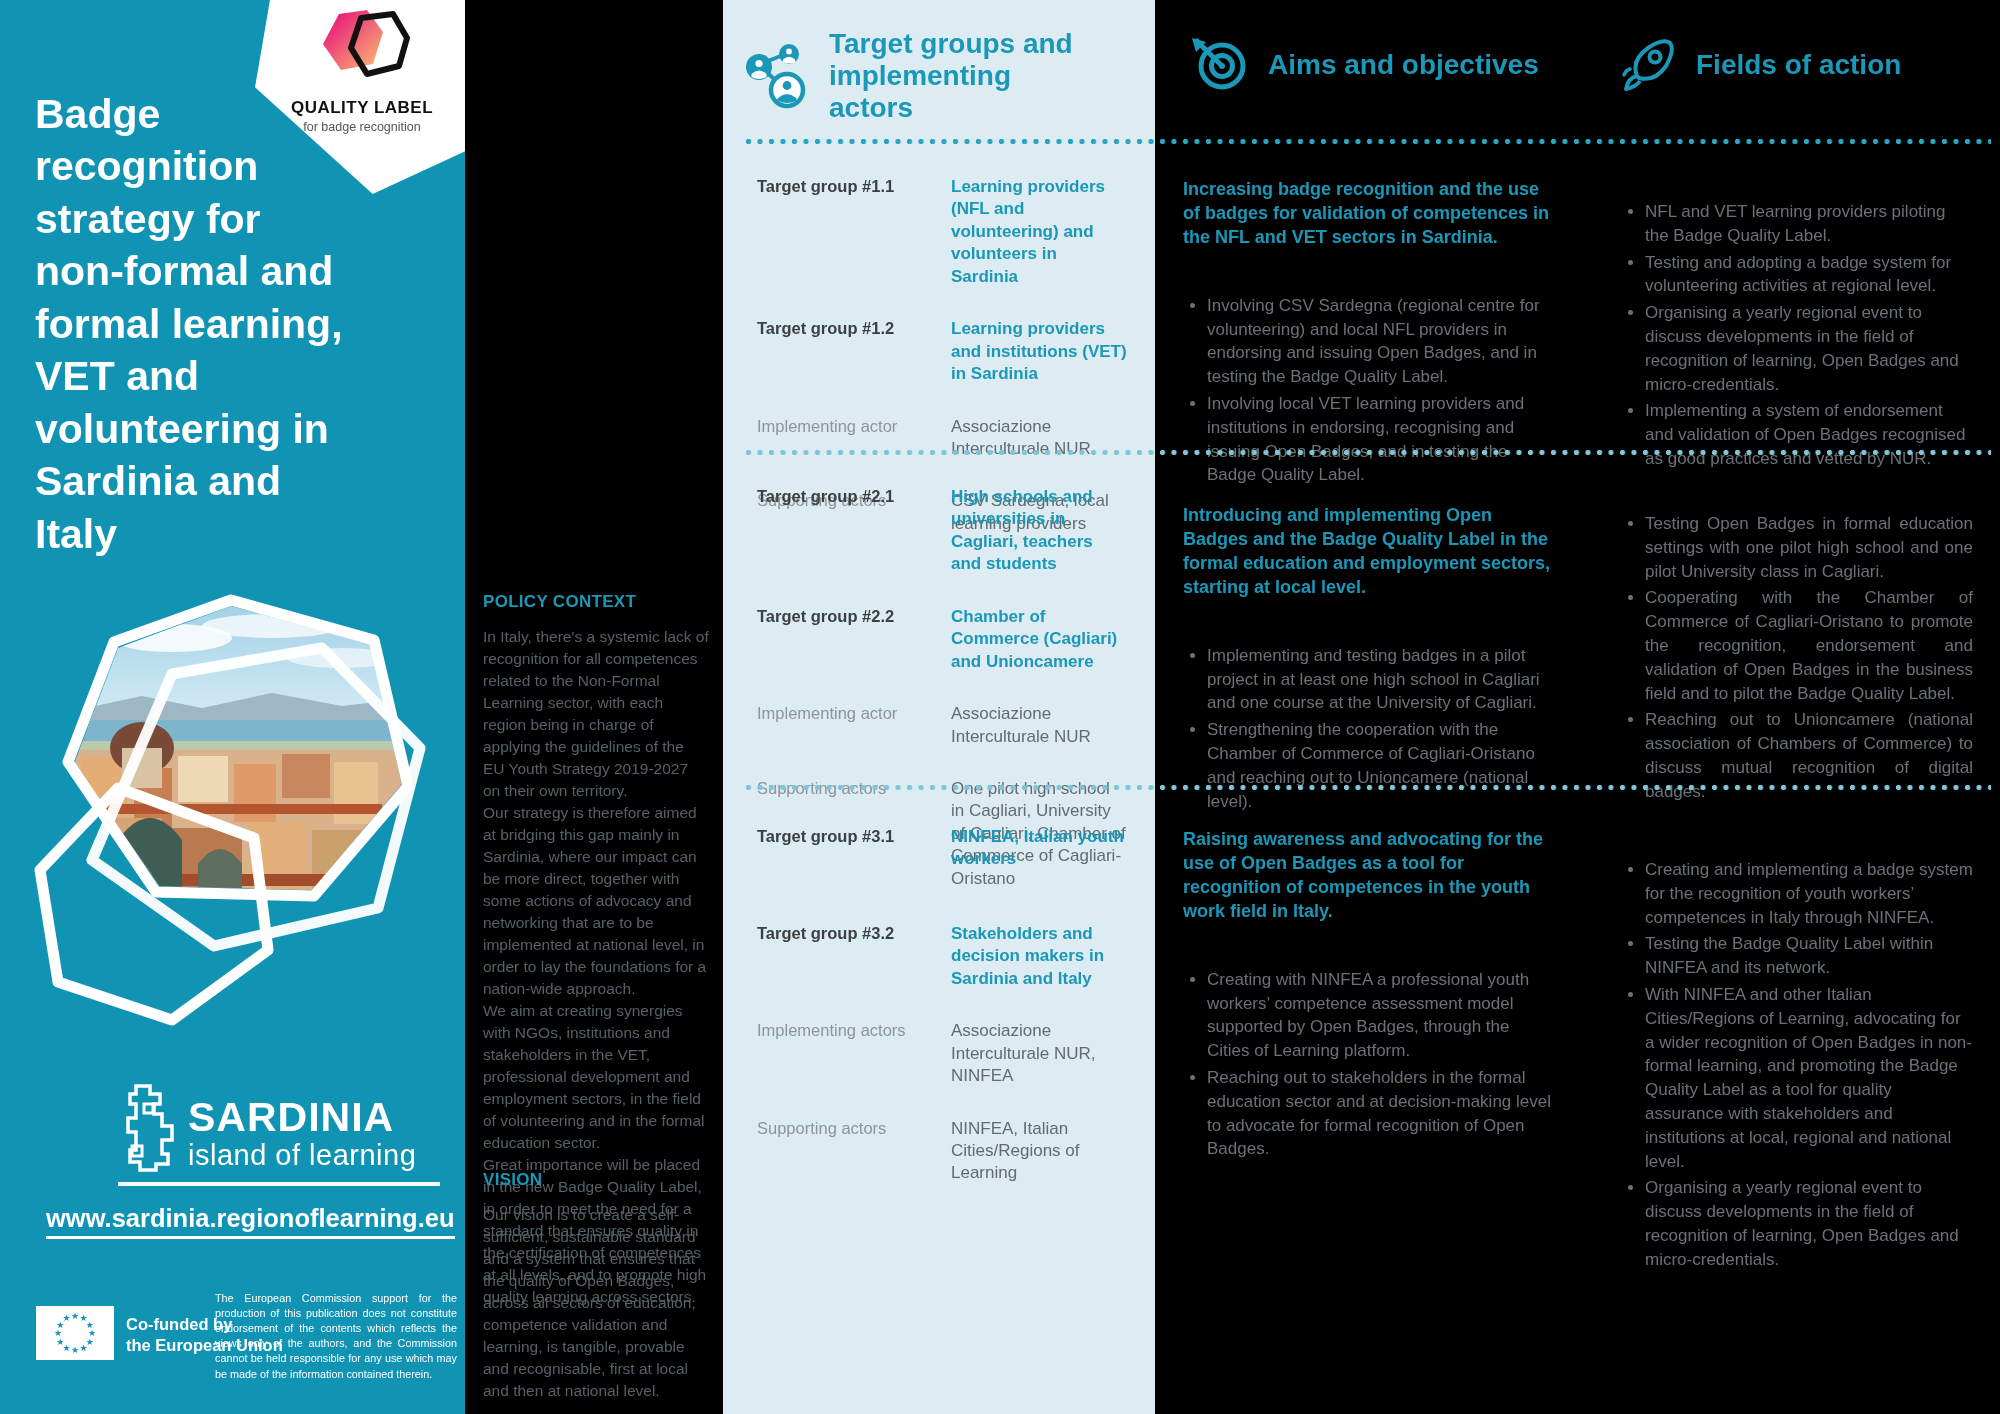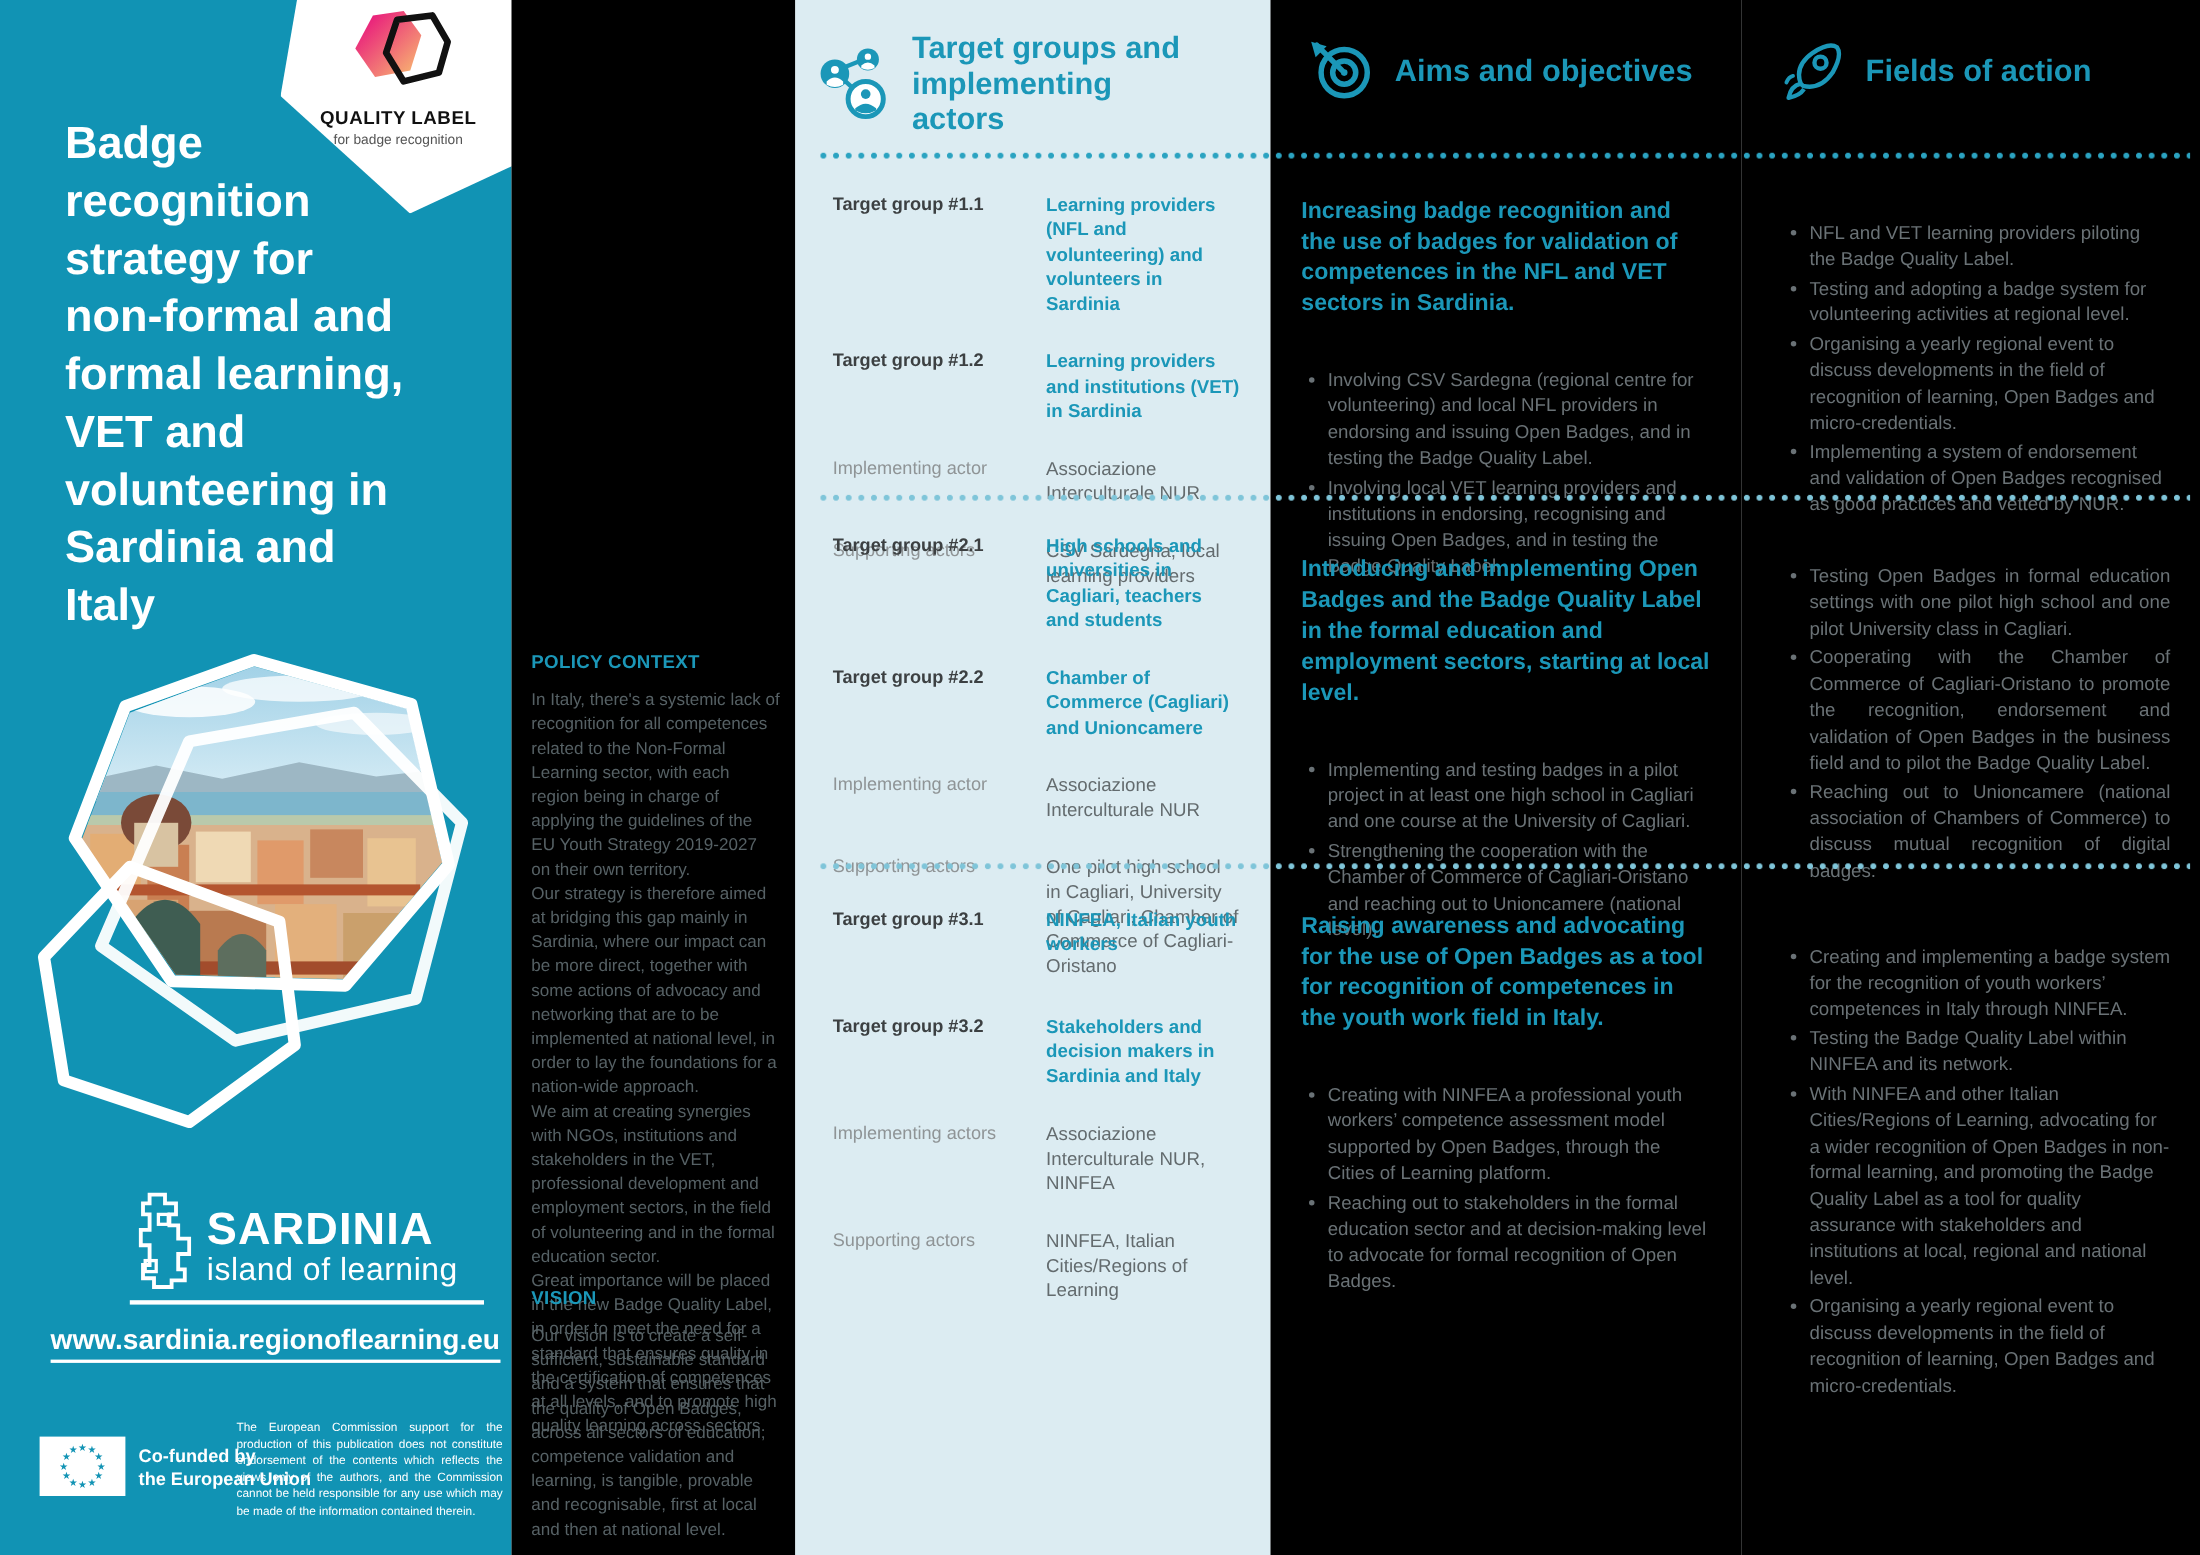--- a/index.html
+++ b/index.html
@@ -20,22 +20,22 @@
   .quality-badge{
     position:absolute;left:255px;top:0;width:214px;height:194px;background:#fff;
     clip-path:polygon(7% 0,100% 0,100% 77%,55% 100%,0 45%);
   }
   .quality-badge svg{position:absolute;left:60px;top:8px;}
   .ql-title{position:absolute;left:0;top:98px;width:100%;text-align:center;
     font-size:17px;font-weight:800;color:#111;letter-spacing:.5px;}
   .ql-sub{position:absolute;left:0;top:120px;width:100%;text-align:center;
     font-size:12.5px;color:#555;}
   .main-title{
-    position:absolute;left:35px;top:104px;width:400px;color:#fff;
-    font-size:41px;font-weight:700;line-height:1.28;white-space:pre-line;margin-left:24px;
+    position:absolute;left:35px;top:88px;width:400px;color:#fff;
+    font-size:41px;font-weight:700;line-height:1.28;white-space:pre-line;
   }
   .hex-photo{position:absolute;left:22px;top:578px;}
   .sardinia-logo{
     position:absolute;left:118px;top:1082px;width:322px;
     display:flex;align-items:flex-end;gap:14px;color:#fff;
     border-bottom:4px solid #fff;padding-bottom:10px;
   }
   .sardinia-name{font-size:41px;font-weight:800;letter-spacing:1px;line-height:1.05;}
   .sardinia-tag{font-size:29px;font-weight:400;letter-spacing:.5px;}
   .site-url{
@@ -83,21 +83,21 @@
   .tg-entry{display:grid;grid-template-columns:150px 1fr;column-gap:44px;margin-bottom:30px;}
   .tg-entry.gap-lg{margin-bottom:52px;}
   .tg-label{font-size:16.5px;color:#8f9496;line-height:1.3;}
   .tg-entry.accent .tg-label{color:#3c4042;font-weight:700;}
   .tg-value{font-size:17px;color:#636b6e;line-height:1.32;}
   .tg-entry.accent .tg-value{color:#1b97b8;font-weight:700;}
 
   
   .aims-row{position:absolute;left:28px;width:372px;}
   .aims-row.r1{top:178px;} .aims-row.r2{top:504px;text-decoration:underline;} .aims-row.r3{top:828px;}
-  .aims-heading{font-size:21px;font-weight:700;color:#1b97b8;line-height:1.33;margin:0 0 44px 0;}
+  .aims-heading{font-size:18px;font-weight:700;color:#1b97b8;line-height:1.33;margin:0 0 44px 0;}
   ul.bullets{margin:0;padding:0 0 0 24px;}
   ul.bullets li{font-size:17px;color:#6a7276;line-height:1.4;margin-bottom:3px;}
 
   
   .fields-row{position:absolute;left:38px;width:352px;text-decoration:underline;}
   .fields-row.r1{top:200px;} .fields-row.r2{top:512px;} .fields-row.r3{top:858px;}
   .fields-row.justify ul.bullets li{text-align:justify;}
 </style>
 </head>
 <body>

